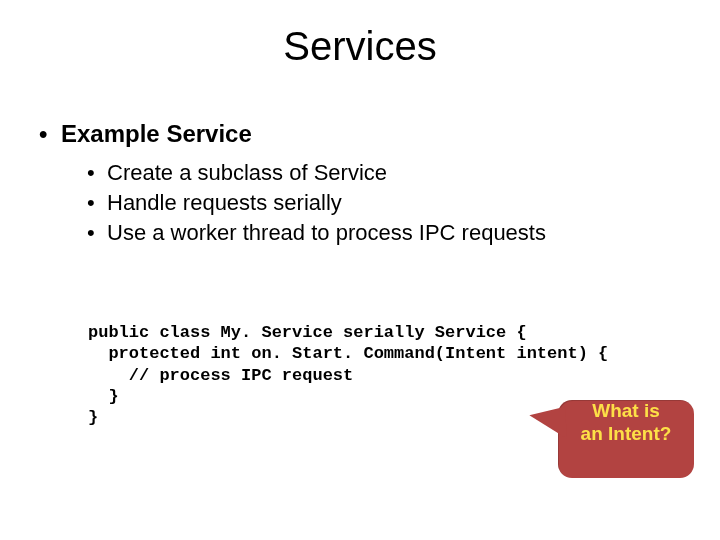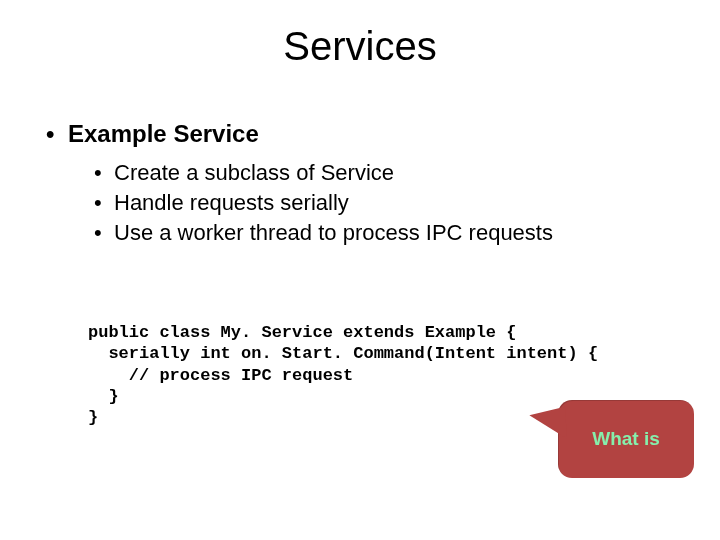--- a/index.html
+++ b/index.html
@@ -23,21 +23,21 @@
     top: 24px;
     left: 0;
     width: 720px;
     text-align: center;
     font-size: 40px;
     font-weight: 400;
   }
   .content {
     position: absolute;
     top: 120px;
-    left: 52px;
+    left: 45px;
     width: 640px;
   }
   .b1 {
     font-size: 24px;
     font-weight: bold;
     margin: 0 0 12px 0;
     list-style: none;
   }
   .b1::before {
     content: "•";
@@ -71,26 +71,25 @@
     white-space: pre;
   }
   .callout {
     position: absolute;
     right: 26px;
     bottom: 62px;
     width: 136px;
     height: 78px;
     background: #b24341;
     border-radius: 14px;
-    color: #86efac;
+    color: #fde047;
     font-weight: bold;
     font-size: 19px;
     text-align: center;
     display: flex;
-    align-items: center;
     justify-content: center;
     line-height: 1.2;
     box-shadow: 1px 1px 0 rgba(0,0,0,0.15) inset;
   }
   .callout::before {
     content: "";
     position: absolute;
     left: -28px;
     top: 8px;
     width: 0;
@@ -110,25 +109,26 @@
 
   <div class="content">
     <div class="b1">Example Service</div>
     <ul class="sub">
       <li class="b2">Create a subclass of Service</li>
       <li class="b2">Handle requests serially</li>
       <li class="b2">Use a worker thread to process IPC requests</li>
     </ul>
   </div>
 
-  <div class="code"><span>public class My. Service extends Example {</span>
-<span>  serially int on. Start. Command(Intent intent) {</span>
+  <div class="code"><span>public class My. Service serially Service {</span>
+<span>  protected int on. Start. Command(Intent intent) {</span>
 <span>    // process IPC request</span>
 <span>  }</span>
 <span>}</span></div>
 
   <div class="callout">
     <div>
       <span>What is</span><br>
+      <span>an Intent?</span>
     </div>
   </div>
 
 </div>
 
 </body></html>

